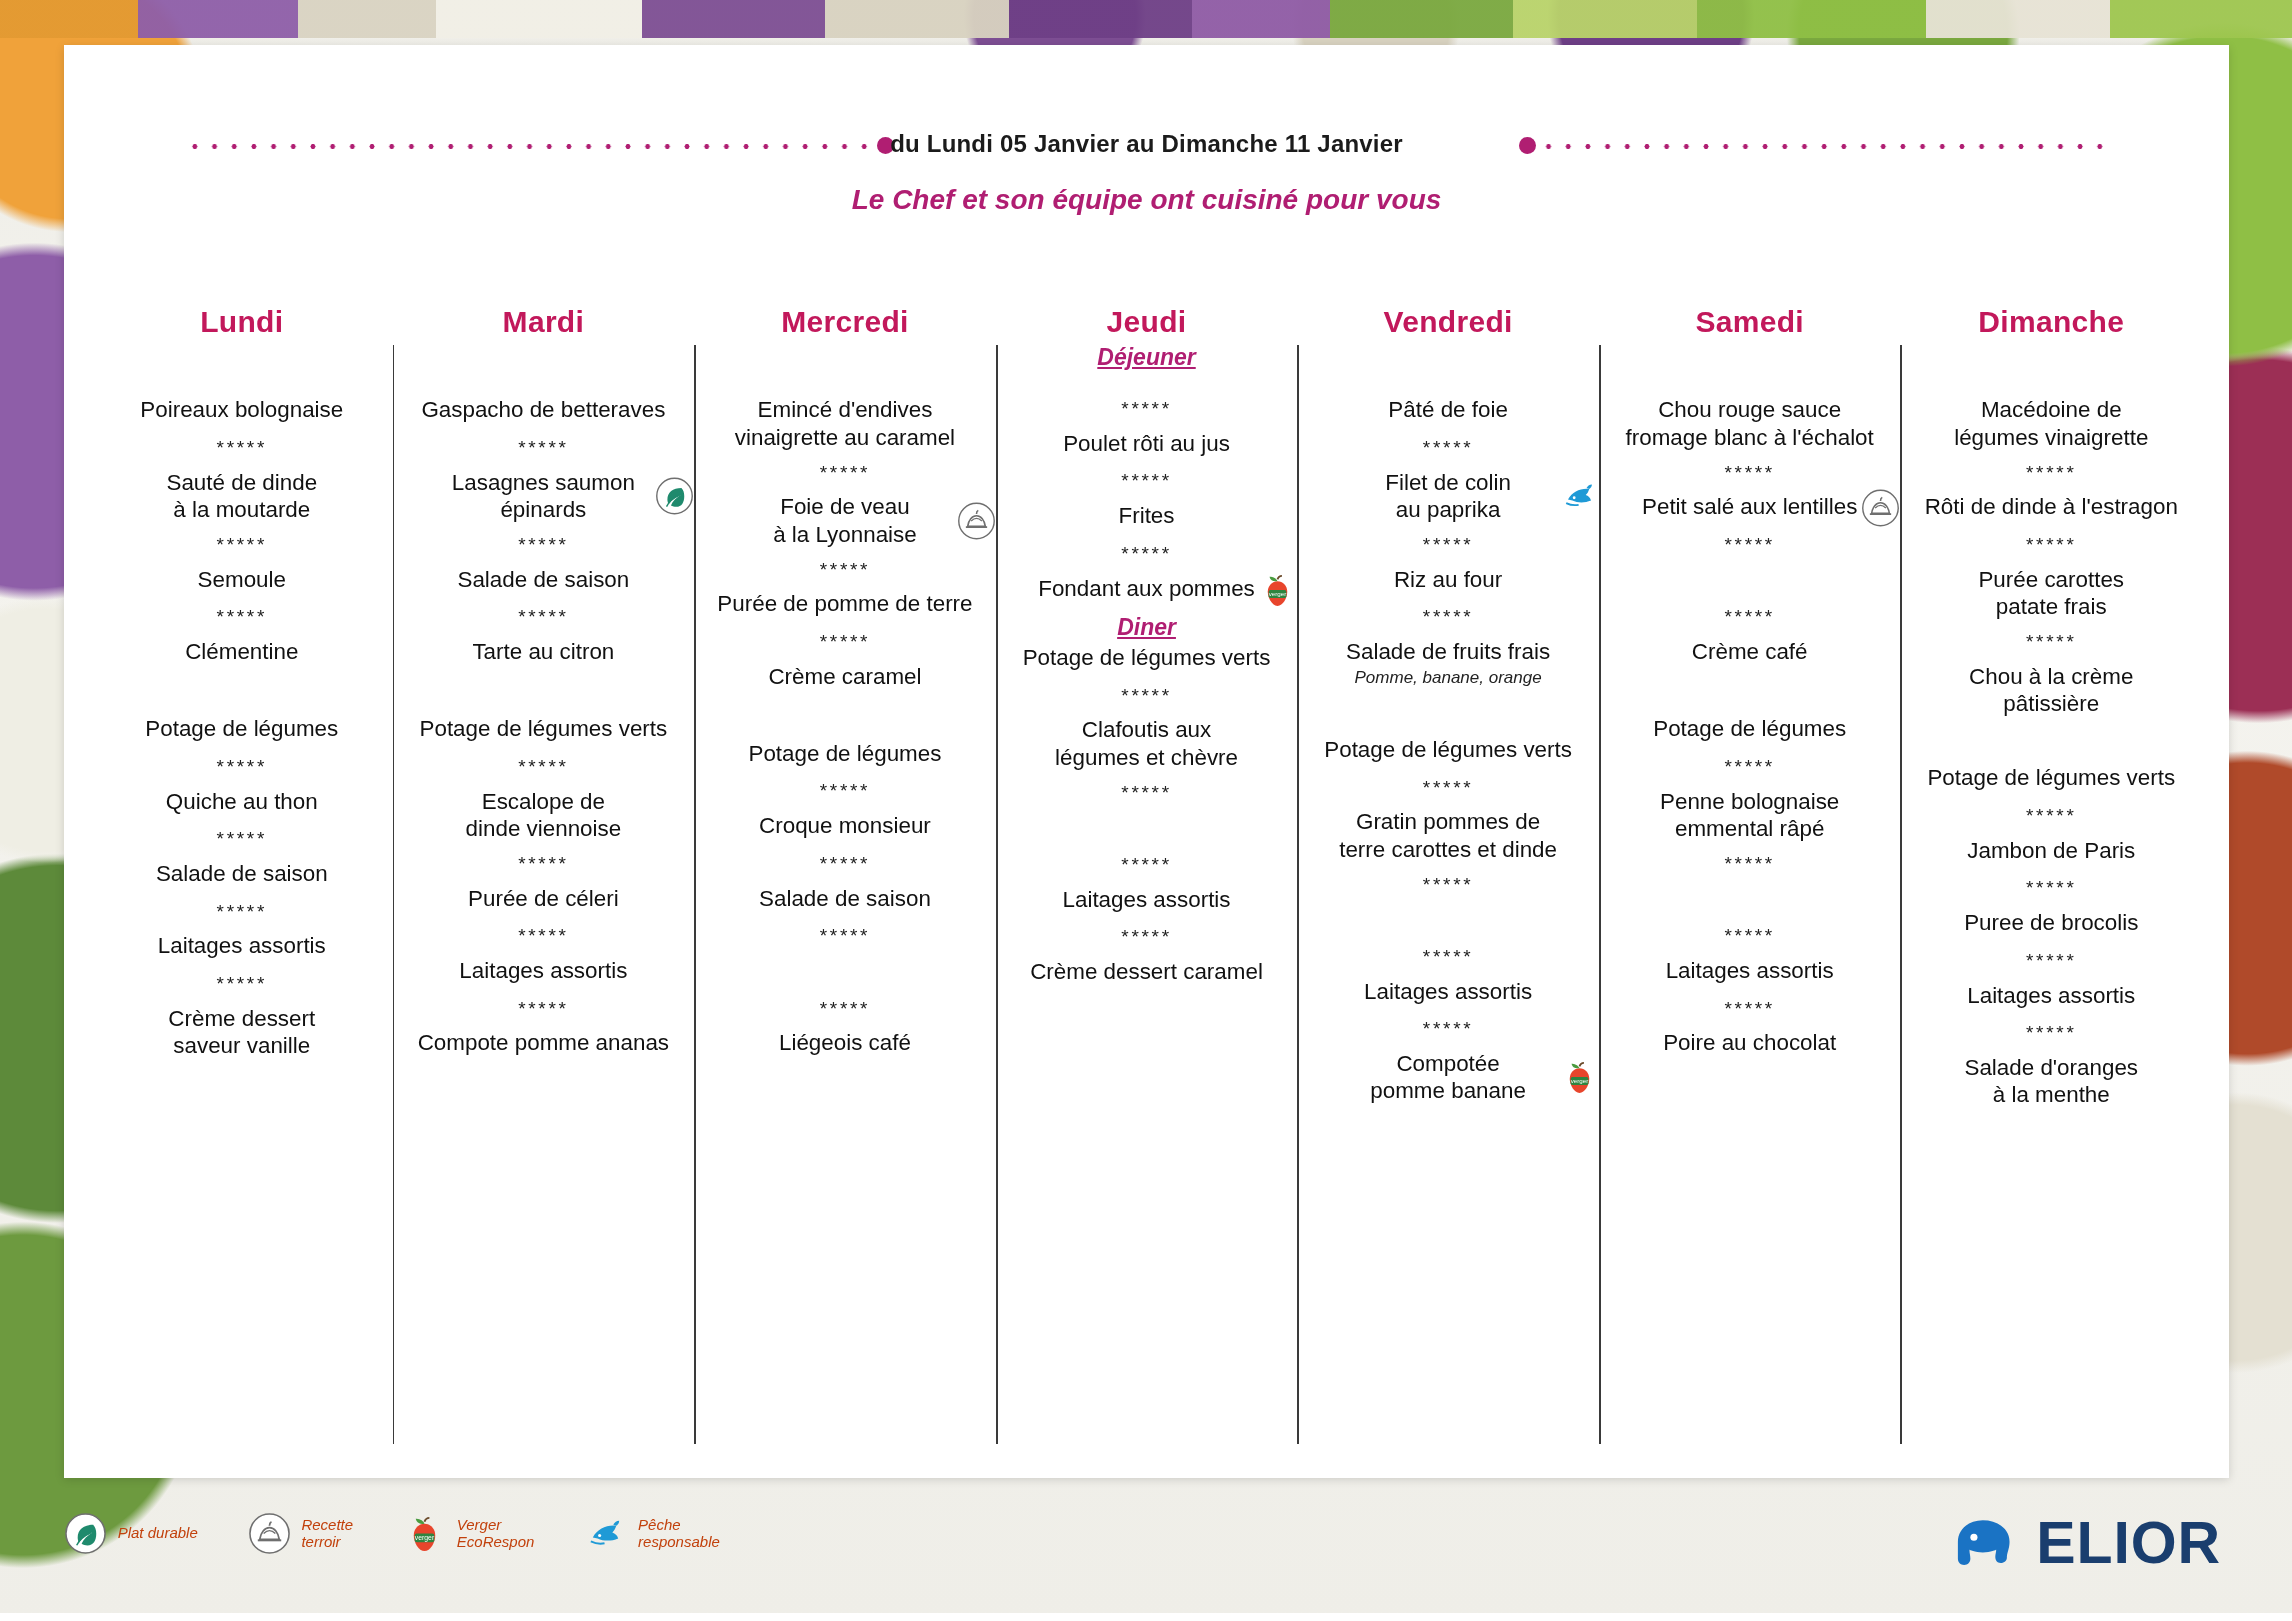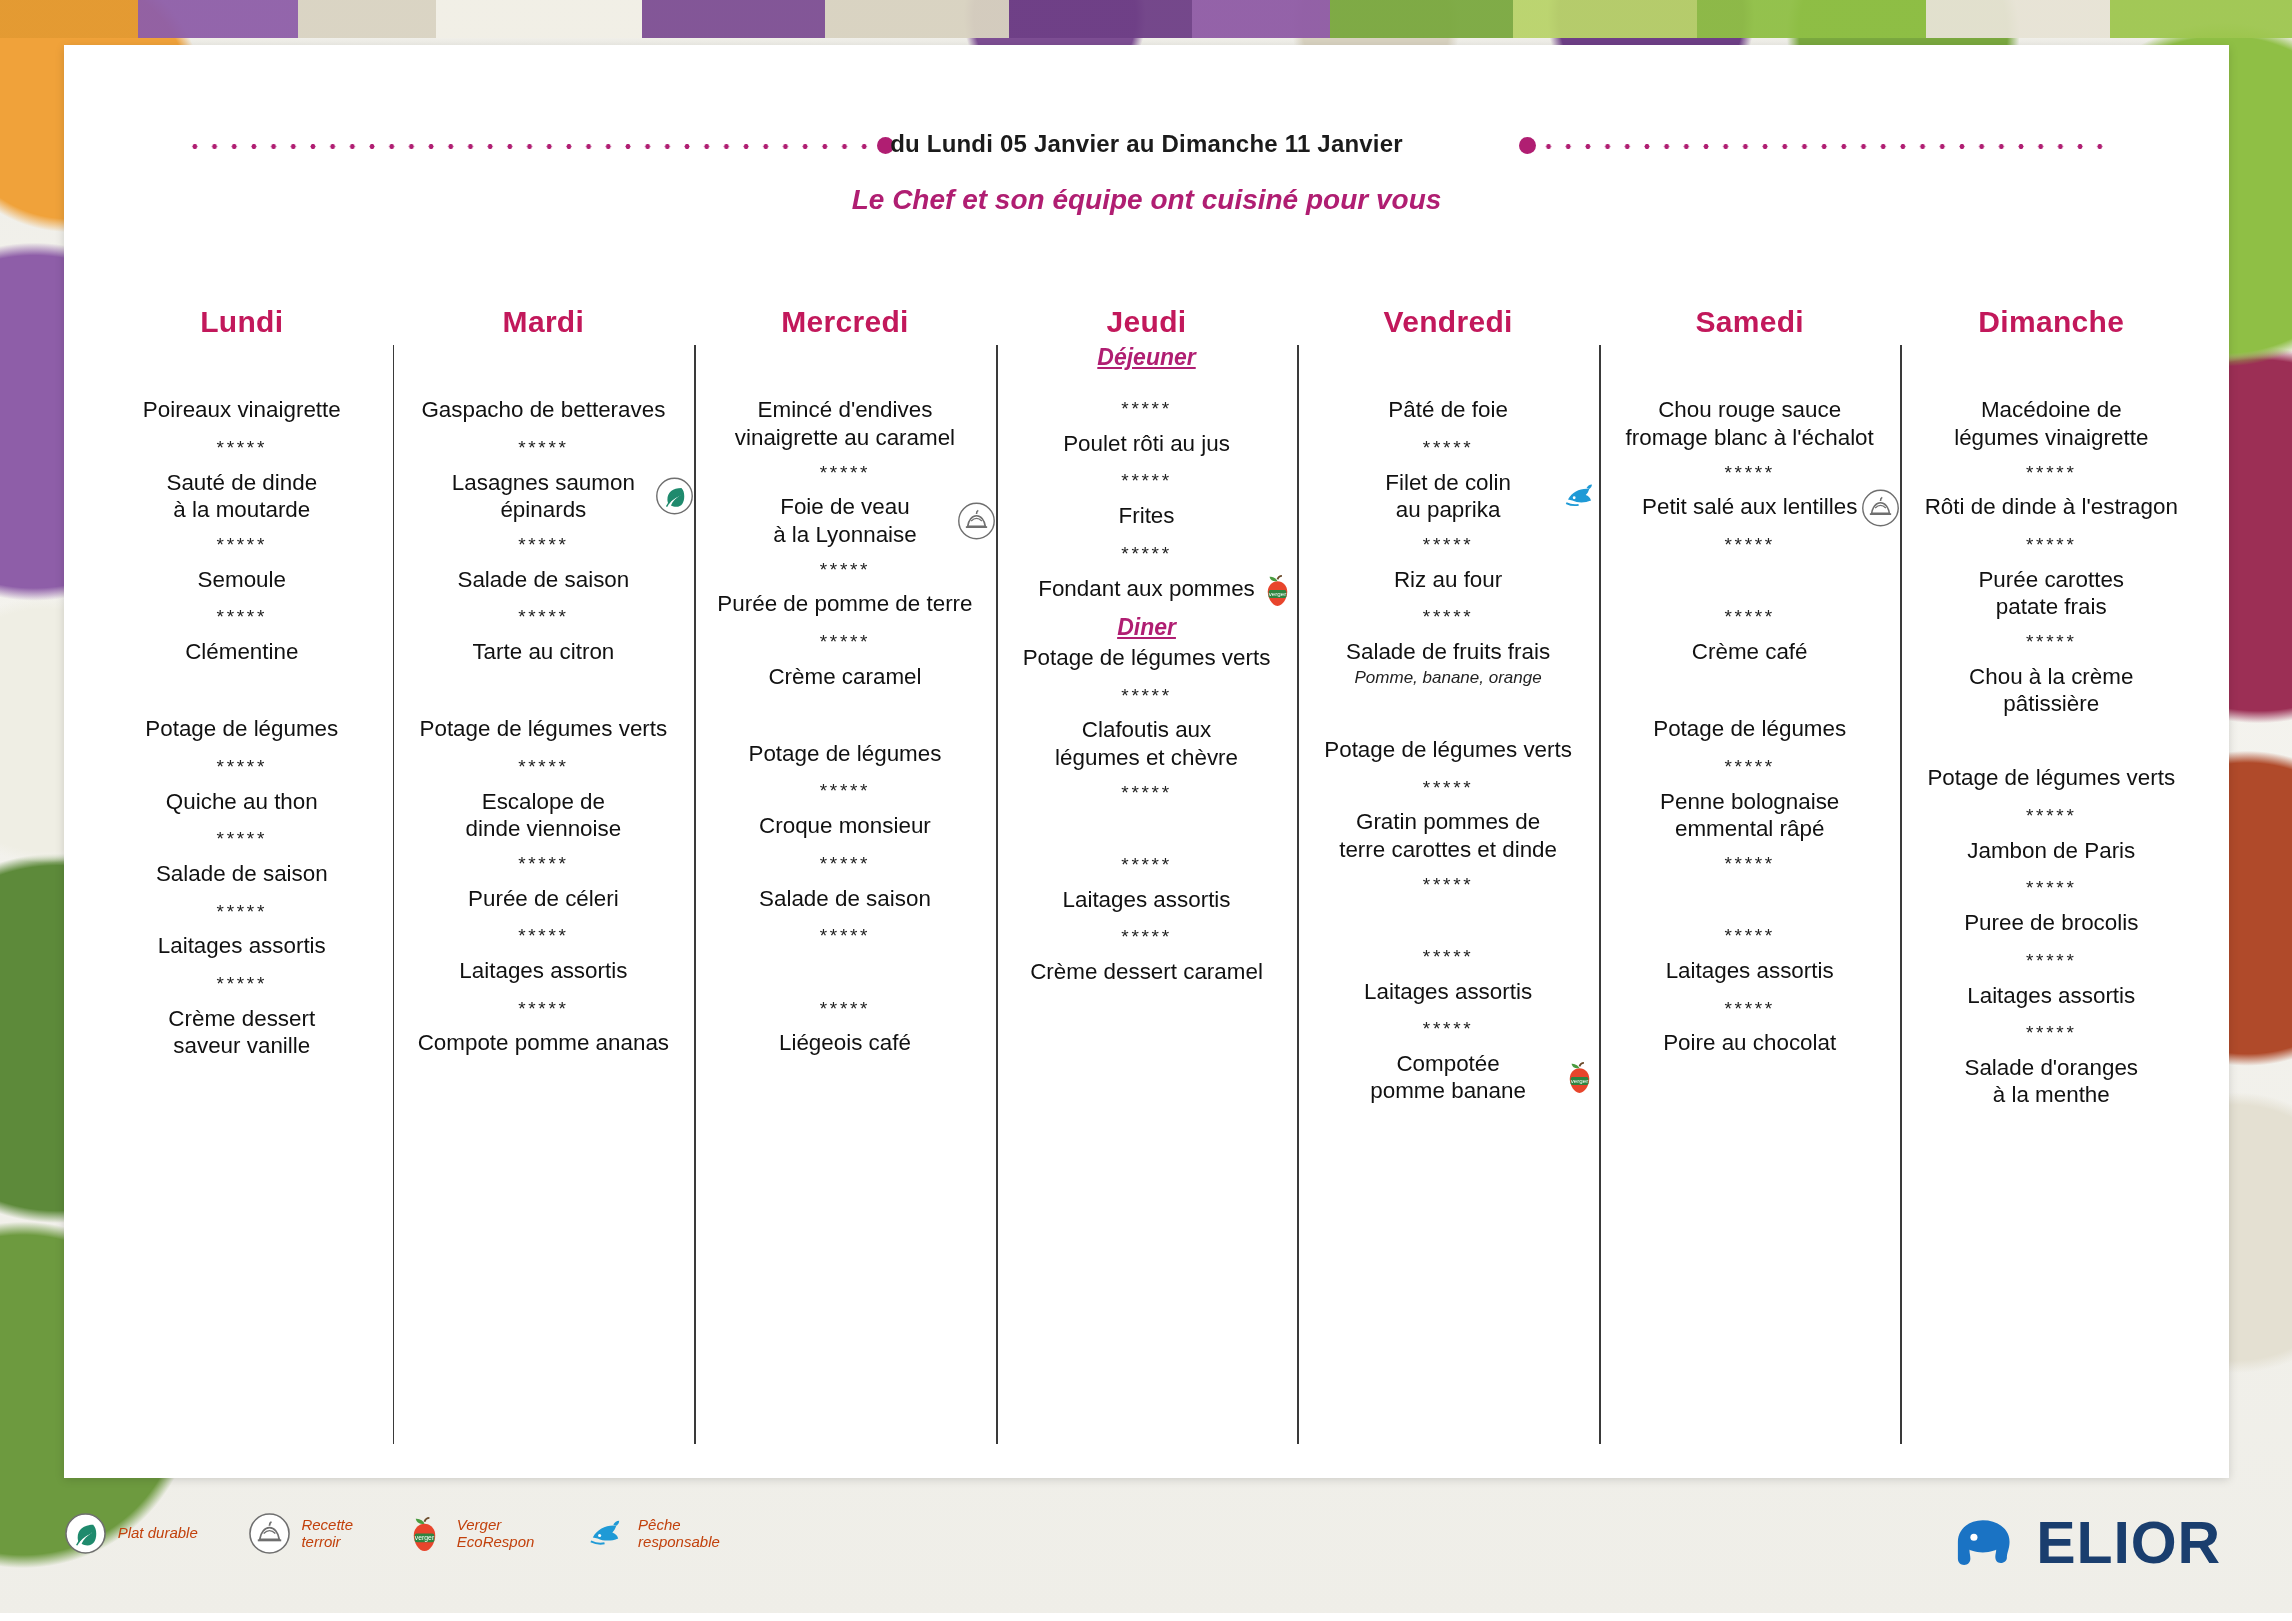--- a/index.html
+++ b/index.html
@@ -200,21 +200,21 @@
     <div class="dot-end r"></div>
     <div class="header-date">du Lundi 05 Janvier au Dimanche 11 Janvier</div>
     <div class="header-sub">Le Chef et son équipe ont cuisiné pour vous</div>
   </div>
 
   <div class="grid" id="day-grid">
       <div class="day">
         <div class="day-title">Lundi</div>
         <div class="spacer-title"></div>
         <div class="items">
-          <div class="item"><span style="white-space: pre-line;">Poireaux vinaigrette</span></div>
+          <div class="item"><span style="white-space: pre-line;">Poireaux bolognaise</span></div>
           <div class="sep">*****</div>
           <div class="item"><span style="white-space: pre-line;">Sauté de dinde
 à la moutarde</span></div>
           <div class="sep">*****</div>
           <div class="item"><span style="white-space: pre-line;">Semoule</span></div>
           <div class="sep">*****</div>
           <div class="item"><span style="white-space: pre-line;">Clémentine</span></div>
           <div style="height: 47px;"></div>
           <div class="item"><span style="white-space: pre-line;">Potage de légumes</span></div>
           <div class="sep">*****</div>

